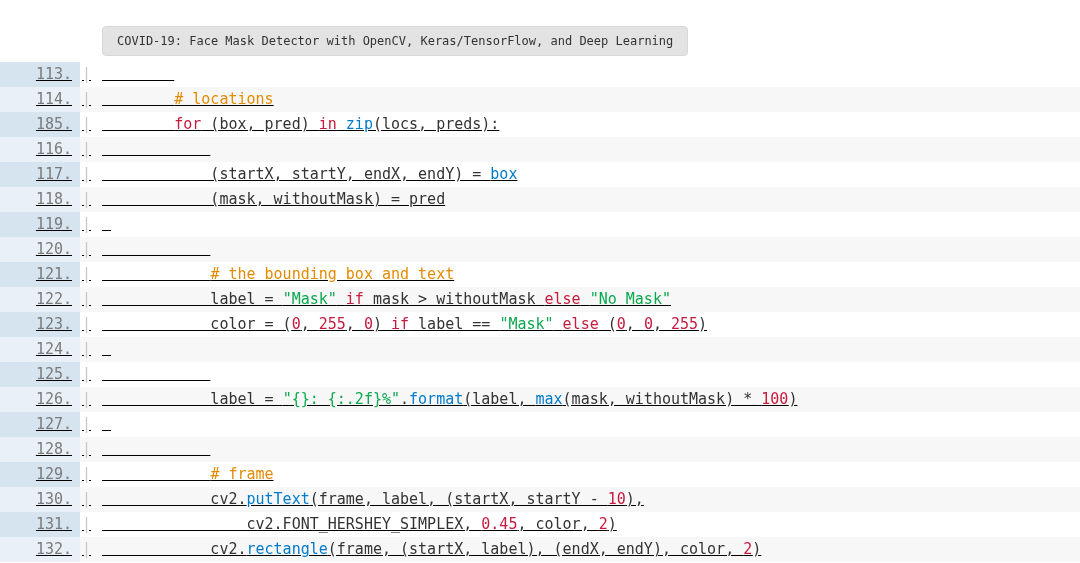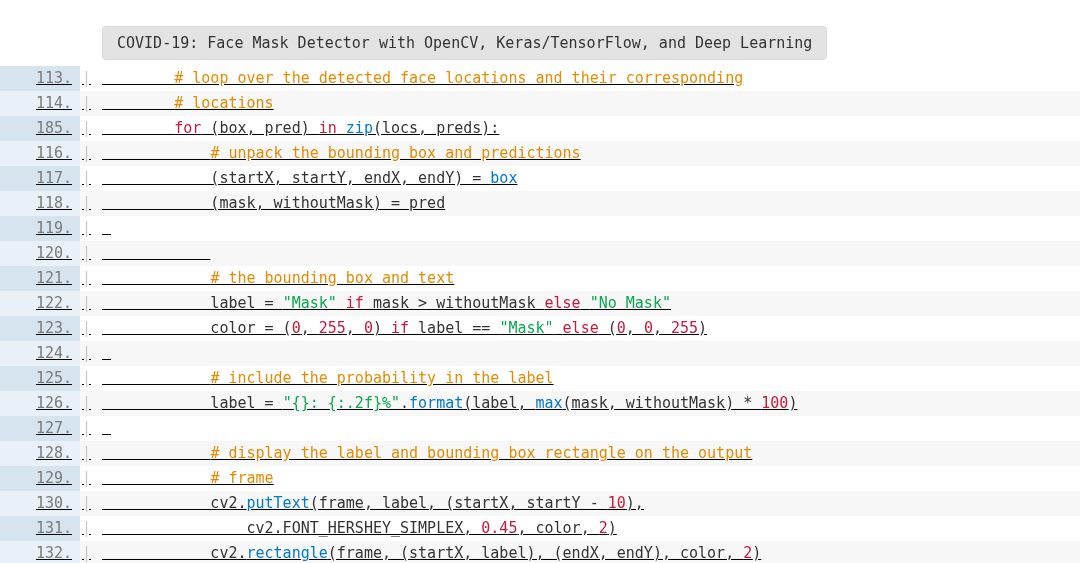--- a/index.html
+++ b/index.html
@@ -14,21 +14,21 @@
       width: 1080px;
       padding-top: 26px;
     }
     .title-bar {
       margin-left: 102px;
       background: #e3e3e3;
       border: 1px solid #d8d8d8;
       border-radius: 4px;
       padding: 7px 14px;
       color: #333;
-      font-size: 15px;
+      font-size: 12px;
       margin-bottom: 6px;
       display: inline-block;
     }
     .code-lines {
       width: 100%;
     }
     .row {
       display: flex;
       height: 25px;
       line-height: 25px;
@@ -73,36 +73,36 @@
   </style>
 </head>
 <body>
 
 <div class="code-container">
   <div class="title-bar">COVID-19: Face Mask Detector with OpenCV, Keras/TensorFlow, and Deep Learning</div>
   <div class="code-lines" id="lines">
       <div class="row">
         <div class="gutter">113.</div>
         <div class="divider">|</div>
-        <div class="code"><span>        </span><span class="tok-comment"># loop over the detected face locations and their corresponding</span></div>
+        <div class="code"><span>        </span></div>
       </div>
       <div class="row">
         <div class="gutter">114.</div>
         <div class="divider">|</div>
         <div class="code"><span>        </span><span class="tok-comment"># locations</span></div>
       </div>
       <div class="row">
         <div class="gutter">185.</div>
         <div class="divider">|</div>
         <div class="code"><span>        </span><span class="tok-kw">for</span><span> (box, pred) </span><span class="tok-kw">in</span><span> </span><span class="tok-builtin">zip</span><span>(locs, preds):</span></div>
       </div>
       <div class="row">
         <div class="gutter">116.</div>
         <div class="divider">|</div>
-        <div class="code"><span>            </span><span class="tok-comment"># unpack the bounding box and predictions</span></div>
+        <div class="code"><span>            </span></div>
       </div>
       <div class="row">
         <div class="gutter">117.</div>
         <div class="divider">|</div>
         <div class="code"><span>            (startX, startY, endX, endY) = </span><span class="tok-builtin">box</span></div>
       </div>
       <div class="row">
         <div class="gutter">118.</div>
         <div class="divider">|</div>
         <div class="code"><span>            (mask, withoutMask) = pred</span></div>
@@ -133,36 +133,36 @@
         <div class="code"><span>            color = (</span><span class="tok-num">0</span><span>, </span><span class="tok-num">255</span><span>, </span><span class="tok-num">0</span><span>) </span><span class="tok-kw">if</span><span> label == </span><span class="tok-str">"Mask"</span><span> </span><span class="tok-kw">else</span><span> (</span><span class="tok-num">0</span><span>, </span><span class="tok-num">0</span><span>, </span><span class="tok-num">255</span><span>)</span></div>
       </div>
       <div class="row">
         <div class="gutter">124.</div>
         <div class="divider">|</div>
         <div class="code"><span> </span></div>
       </div>
       <div class="row">
         <div class="gutter">125.</div>
         <div class="divider">|</div>
-        <div class="code"><span>            </span><span class="tok-comment"># include the probability in the label</span></div>
+        <div class="code"><span>            </span></div>
       </div>
       <div class="row">
         <div class="gutter">126.</div>
         <div class="divider">|</div>
         <div class="code"><span>            label = </span><span class="tok-str">"{}: {:.2f}%"</span><span>.</span><span class="tok-dot">format</span><span>(label, </span><span class="tok-builtin">max</span><span>(mask, withoutMask) * </span><span class="tok-num">100</span><span>)</span></div>
       </div>
       <div class="row">
         <div class="gutter">127.</div>
         <div class="divider">|</div>
         <div class="code"><span> </span></div>
       </div>
       <div class="row">
         <div class="gutter">128.</div>
         <div class="divider">|</div>
-        <div class="code"><span>            </span><span class="tok-comment"># display the label and bounding box rectangle on the output</span></div>
+        <div class="code"><span>            </span></div>
       </div>
       <div class="row">
         <div class="gutter">129.</div>
         <div class="divider">|</div>
         <div class="code"><span>            </span><span class="tok-comment"># frame</span></div>
       </div>
       <div class="row">
         <div class="gutter">130.</div>
         <div class="divider">|</div>
         <div class="code"><span>            cv2.</span><span class="tok-dot">putText</span><span>(frame, label, (startX, startY - </span><span class="tok-num">10</span><span>),</span></div>

